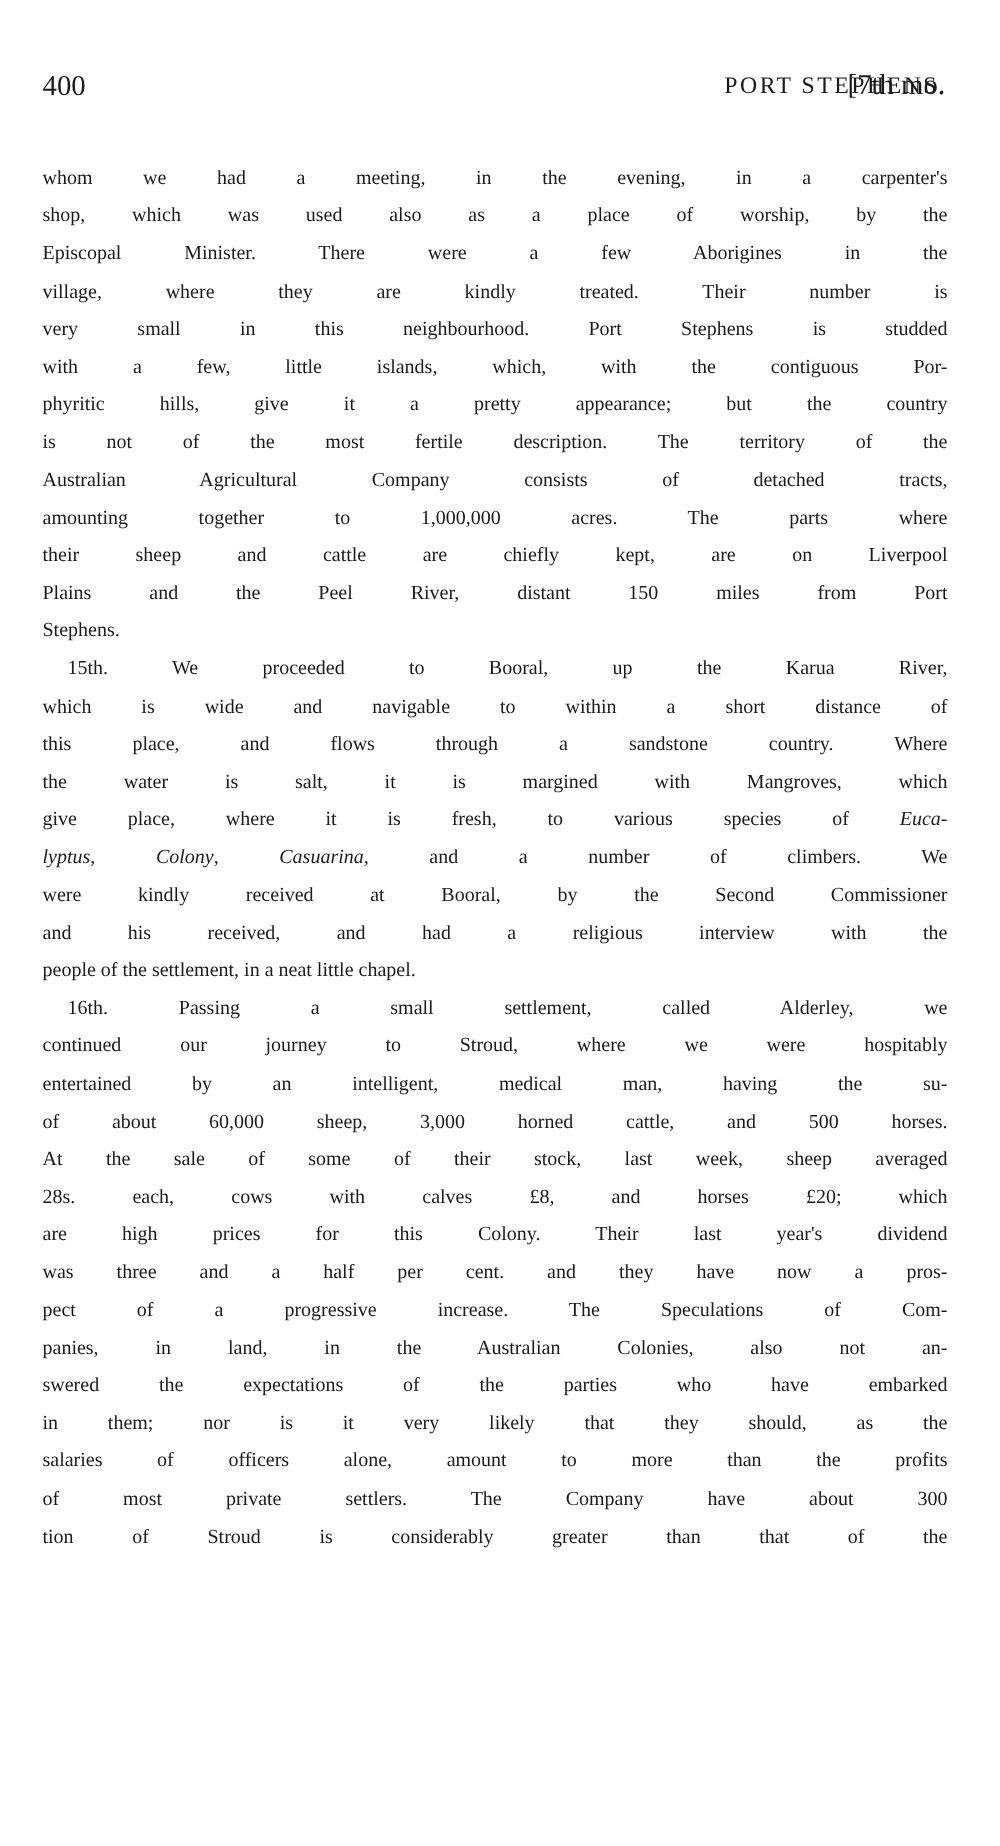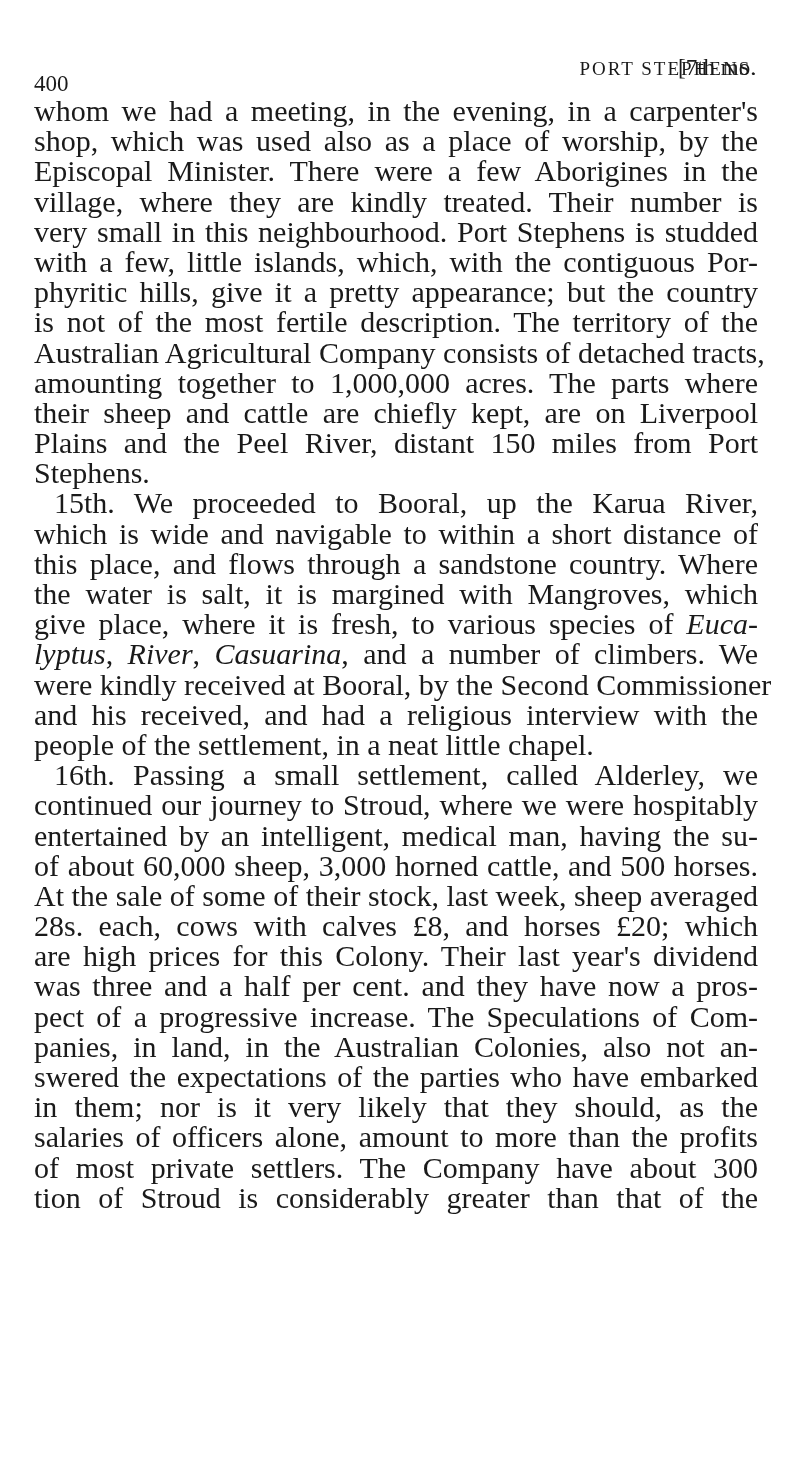--- a/index.html
+++ b/index.html
@@ -6,29 +6,29 @@
   body { width: 800px; height: 1477px; position: relative; overflow: hidden; }
   .page {
     position: absolute; left: 34px; top: 0; width: 724px;
     font-family: "Liberation Serif", "DejaVu Serif", serif;
     color: #1a1a1a;
   }
   .header {
     position: absolute; top: 55px; left: 0; width: 724px; height: 32px;
     font-size: 23px;
   }
-  .header .num { position: absolute; left: 0; top: 16px; }
+  .header .num { position: absolute; left: 0; top: 1px; }
   .header .title {
     position: absolute; left: 0; width: 724px; top: 3px; text-align: right;
     font-variant: small-caps; letter-spacing: 2px; font-size: 19px;
   }
   .header .month { position: absolute; right: 2px; top: 0; text-align: center; }
   .body {
-    position: absolute; top: 96px; left: 0; width: 724px;
-    font-size: 30px; line-height: 30.2px;
+    position: absolute; top: 128px; left: 0; width: 724px;
+    font-size: 16px; line-height: 30.2px;
   }
   .line {
     display: block; white-space: nowrap; height: 30.2px;
     text-align: justify; text-align-last: justify;
   }
   .line.last { text-align-last: left; }
   .line.indent { padding-left: 20px; }
   .para { margin: 0; }
   i { font-style: italic; }
 </style>
@@ -59,21 +59,21 @@
       <span class="line">Plains and the Peel River, distant 150 miles from Port</span>
       <span class="line last">Stephens.</span>
     </div>
 
     <div class="para">
       <span class="line indent">15th.  We proceeded to Booral, up the Karua River,</span>
       <span class="line">which is wide and navigable to within a short distance of</span>
       <span class="line">this place, and flows through a sandstone country.  Where</span>
       <span class="line">the water is salt, it is margined with Mangroves, which</span>
       <span class="line"><span>give place, where it is fresh, to various species of </span><i>Euca-</i></span>
-      <span class="line"><i>lyptus</i><span>, </span><i>River</i><span>, </span><i>Casuarina</i><span>, and a number of climbers.  We</span></span>
+      <span class="line"><i>lyptus</i><span>, </span><i>Colony</i><span>, </span><i>Casuarina</i><span>, and a number of climbers.  We</span></span>
       <span class="line">were kindly received at Booral, by the Second Commissioner</span>
       <span class="line">and his received, and had a religious interview with the</span>
       <span class="line last">people of the settlement, in a neat little chapel.</span>
     </div>
 
     <div class="para">
       <span class="line indent">16th.  Passing a small settlement, called Alderley, we</span>
       <span class="line">continued our journey to Stroud, where we were hospitably</span>
       <span class="line">entertained by an intelligent, medical man, having the su-</span>
       <span class="line">of about 60,000 sheep, 3,000 horned cattle, and 500 horses.</span>

